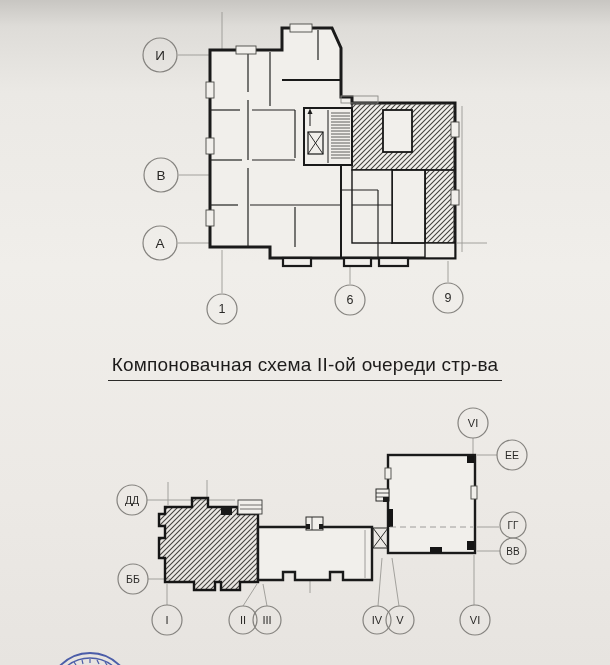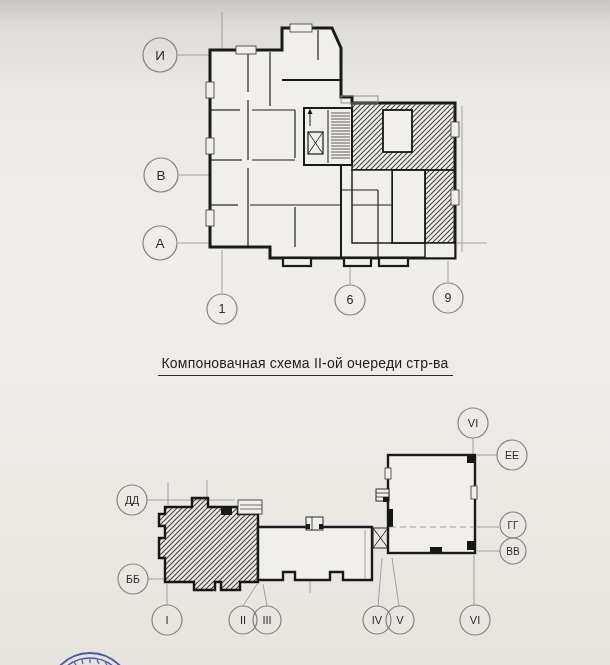--- a/index.html
+++ b/index.html
@@ -10,21 +10,21 @@
     position:relative;
   }
   .sheet{position:absolute;inset:0;}
   svg{position:absolute;left:0;top:0;}
   .title-wrap{
     position:absolute;left:0;top:354px;width:610px;
     text-align:center;
   }
   .title-text{
     display:inline-block;
-    font-size:14px;letter-spacing:.2px;color:#1d1c1b;
+    font-size:19px;letter-spacing:.2px;color:#1d1c1b;
     border-bottom:1.5px solid #2b2a28;padding:0 4px 4px 4px;
   }
   text.axis-label{fill:#2a2927;}
 </style>
 </head>
 <body>
 
 <div class="sheet">
 
 <svg width="610" height="665" viewBox="0 0 610 665">

